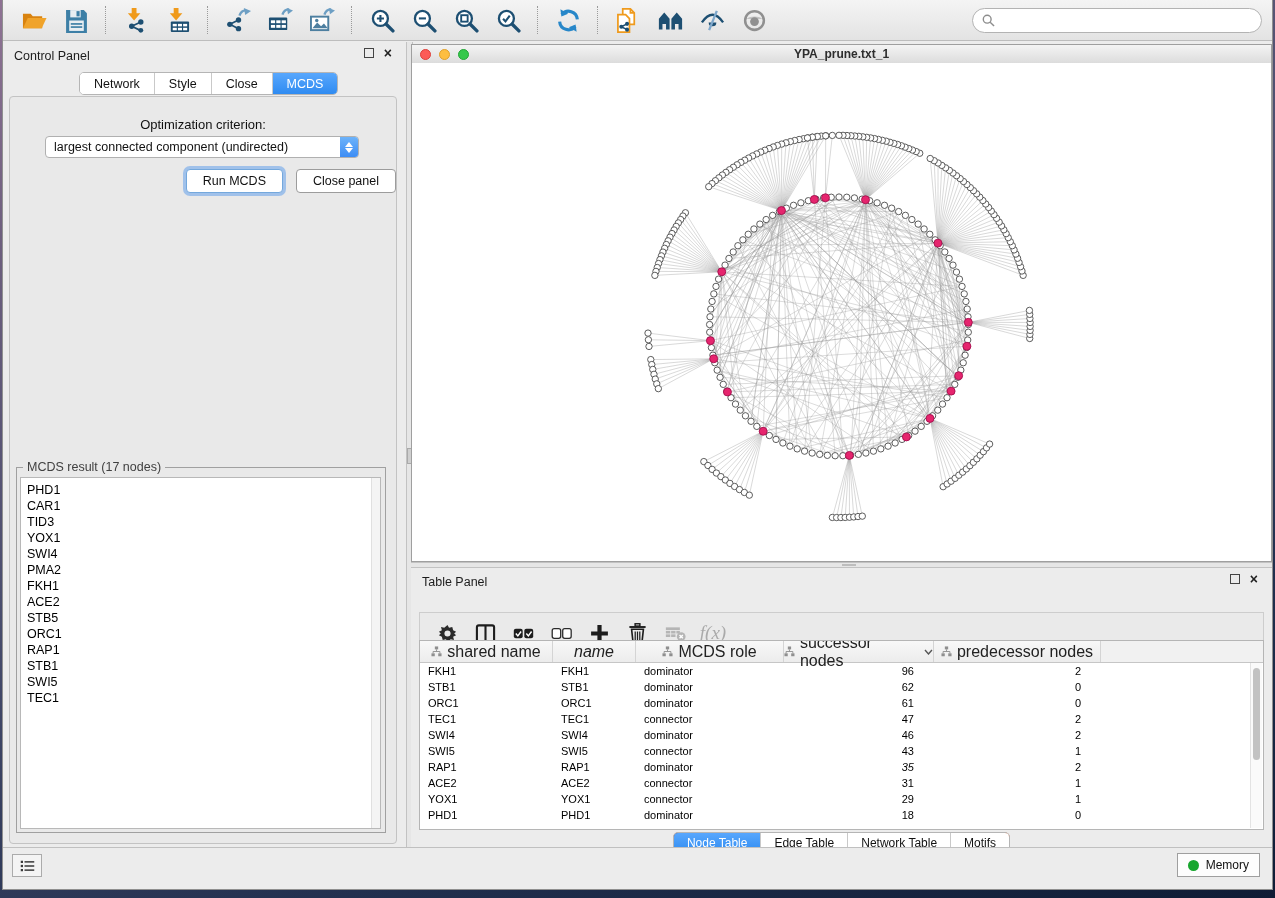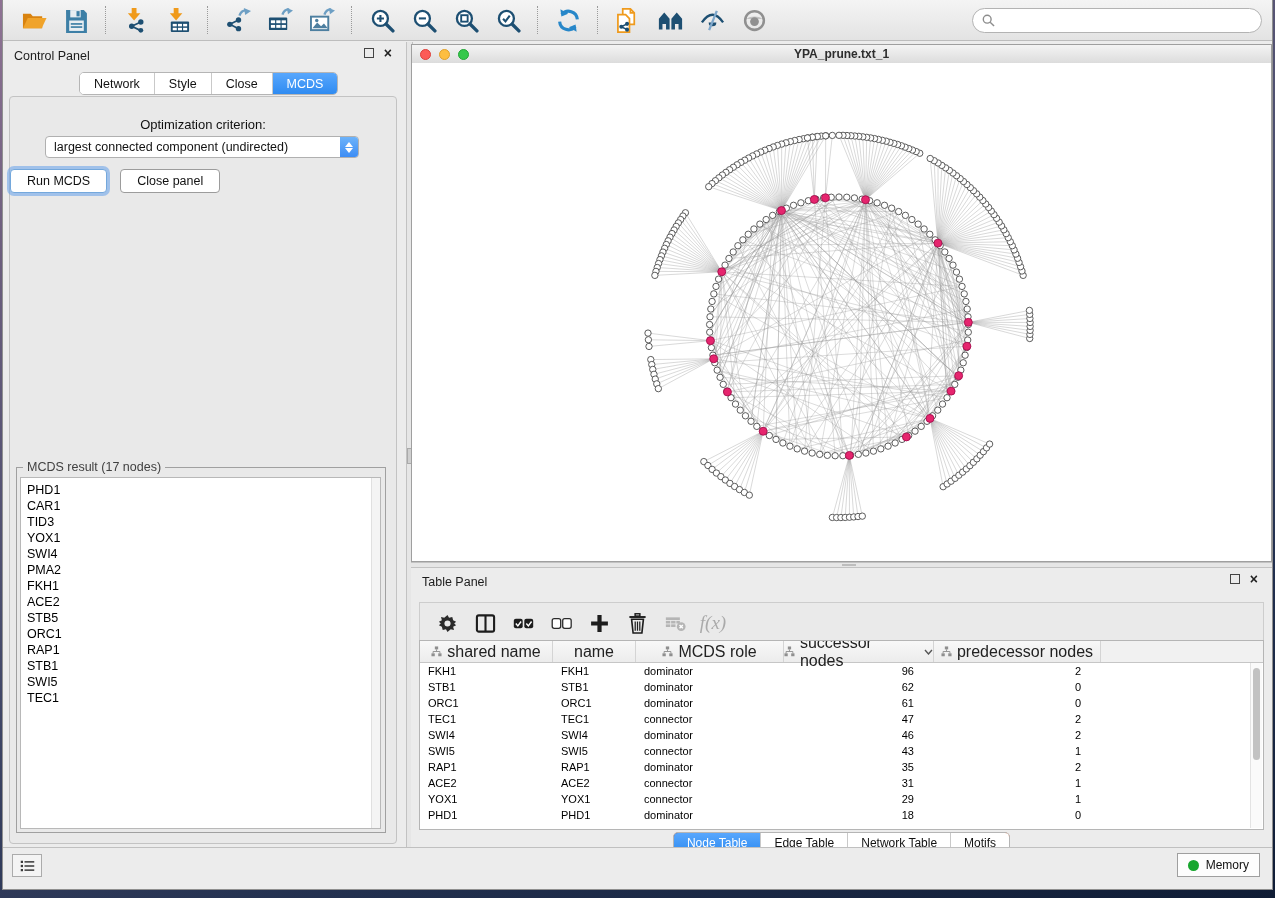--- a/index.html
+++ b/index.html
@@ -36,21 +36,21 @@
   .cp-tab.active{background:linear-gradient(#58a7fd,#2f8bf1);color:#fff;}
   .cp-inner{position:absolute;left:6px;width:386px;top:54px;bottom:12px;background:#e9e9e9;
     border:1px solid #c3c3c3;border-radius:4px;}
   .opt-label{text-align:center;margin-top:20px;font-size:13px;color:#111;}
   .opt-select{position:absolute;left:35px;top:39px;width:314px;height:22px;background:#fff;
     border:1px solid #b0b0b0;border-radius:4px;display:flex;align-items:center;cursor:pointer;box-sizing:border-box;}
   .opt-select .val{flex:1;font-size:12.5px;padding-left:8px;color:#111;white-space:nowrap;overflow:hidden;}
   .opt-stepper{width:18px;align-self:stretch;background:linear-gradient(#6db3fa,#3d8df5);
     border-radius:0 3px 3px 0;display:flex;flex-direction:column;align-items:center;justify-content:center;gap:1px;}
   .opt-stepper svg{width:8px;height:5px;}
-  .cp-buttons{position:absolute;left:0;right:0;top:72px;display:flex;justify-content:flex-start;gap:13px;}
+  .cp-buttons{position:absolute;left:0;right:0;top:72px;display:flex;justify-content:flex-end;gap:13px;}
   .btn{height:22px;padding:0 16px;background:#fff;border:1px solid #9c9c9c;border-radius:4px;
     font-size:12.5px;color:#111;display:flex;align-items:center;cursor:pointer;}
   .btn.focused{border-color:#74a8dc;box-shadow:0 0 0 3px rgba(100,160,235,.55);}
   .groupbox{position:absolute;left:6px;right:10px;top:370px;bottom:10px;border:1px solid #a0a0a0;}
   .groupbox-title{position:absolute;top:-8px;left:6px;background:#e9e9e9;padding:0 4px;font-size:12.5px;color:#404040;}
   .mcds-list{position:absolute;left:3px;right:4px;top:9px;bottom:3px;background:#fff;border:1px solid #b8b8b8;overflow:hidden;}
   .mcds-item{font-size:12.5px;line-height:16px;padding-left:6px;color:#000;}
   .mcds-list .scroll-track{position:absolute;right:0;top:0;bottom:0;width:8px;background:#f4f4f4;border-left:1px solid #e0e0e0;}
   .mcds-items{padding-top:4px;}
   
@@ -69,21 +69,21 @@
   .traffic{position:absolute;left:8px;top:4px;display:flex;gap:8px;}
   .traffic span{width:11px;height:11px;border-radius:50%;display:inline-block;cursor:pointer;}
   .tl-red{background:#fc5b57;border:1px solid #dd3f39;box-sizing:border-box;}
   .tl-yellow{background:#fdbe41;border:1px solid #e0a02c;box-sizing:border-box;}
   .tl-green{background:#34c84a;border:1px solid #23a636;box-sizing:border-box;}
   .net-title{text-align:center;font-size:12px;font-weight:600;color:#2d2d2d;line-height:18px;}
   .net-canvas{position:absolute;left:0;right:0;top:18px;bottom:0;background:#fff;overflow:hidden;}
   .net-canvas svg{width:100%;height:100%;}
   
   .table-panel{position:absolute;left:0;right:0;top:526px;bottom:0;background:#ececec;}
-  .tp-toolbar{position:absolute;left:8px;right:8px;top:34px;height:42px;background:#eaeaea;
+  .tp-toolbar{position:absolute;left:8px;right:8px;top:44px;height:42px;background:#eaeaea;
     border:1px solid #cdcdcd;display:flex;align-items:center;padding-left:14px;box-sizing:border-box;}
   .tp-btn{display:inline-flex;align-items:center;justify-content:center;width:26px;height:26px;margin-right:12px;cursor:pointer;}
   .tp-btn svg{width:21px;height:21px;}
   .tp-btn.disabled{cursor:default;}
   .fx-label{font-family:"Liberation Serif","DejaVu Serif",serif;font-style:italic;font-size:19px;color:#aaa;}
   .tp-table{position:absolute;left:8px;right:8px;top:72px;bottom:26px;background:#fff;border:1px solid #b5b5b5;overflow:hidden;}
   .thead{display:flex;height:21px;background:#f1f1f1;border-bottom:1px solid #c6c6c6;}
   .th{display:flex;align-items:center;justify-content:center;gap:5px;font-size:16px;color:#222;
     border-right:1px solid #d4d4d4;box-sizing:border-box;background:linear-gradient(#f8f8f8,#ececec);cursor:pointer;}
   .th svg.attr{width:11px;height:11px;}
@@ -1114,21 +1114,21 @@
         <div class="thead">
             <div class="th" style="width: 133px;">
               <svg class="attr" viewBox="0 0 12 12">
                 <rect x="4.2" y="0.5" width="3.6" height="3.2" fill="#8f8f8f"></rect>
                 <rect x="0.5" y="8" width="3.6" height="3.2" fill="#8f8f8f"></rect>
                 <rect x="7.9" y="8" width="3.6" height="3.2" fill="#8f8f8f"></rect>
                 <path d="M6 3.7V6M2.3 8V6h7.4v2" stroke="#8f8f8f" fill="none"></path>
               </svg>
               <span>shared name</span>
             </div>
-            <div class="th" style="width: 83px;">
+            <div class="th" style="width: 83px; font-style: italic;">
               <span>name</span>
             </div>
             <div class="th" style="width: 148px;">
               <svg class="attr" viewBox="0 0 12 12">
                 <rect x="4.2" y="0.5" width="3.6" height="3.2" fill="#8f8f8f"></rect>
                 <rect x="0.5" y="8" width="3.6" height="3.2" fill="#8f8f8f"></rect>
                 <rect x="7.9" y="8" width="3.6" height="3.2" fill="#8f8f8f"></rect>
                 <path d="M6 3.7V6M2.3 8V6h7.4v2" stroke="#8f8f8f" fill="none"></path>
               </svg>
               <span>MCDS role</span>
@@ -1195,21 +1195,21 @@
               <div class="td" style="width: 133px;">SWI5</div>
               <div class="td" style="width: 83px;">SWI5</div>
               <div class="td" style="width: 148px;">connector</div>
               <div class="td num" style="width: 150px;">43</div>
               <div class="td num" style="width: 167px;">1</div>
             </div>
             <div class="tr">
               <div class="td" style="width: 133px;">RAP1</div>
               <div class="td" style="width: 83px;">RAP1</div>
               <div class="td" style="width: 148px;">dominator</div>
-              <div class="td num" style="width: 150px;">35</div>
+              <div class="td num" style="width: 150px; font-style: italic;">35</div>
               <div class="td num" style="width: 167px;">2</div>
             </div>
             <div class="tr">
               <div class="td" style="width: 133px;">ACE2</div>
               <div class="td" style="width: 83px;">ACE2</div>
               <div class="td" style="width: 148px;">connector</div>
               <div class="td num" style="width: 150px;">31</div>
               <div class="td num" style="width: 167px;">1</div>
             </div>
             <div class="tr">

